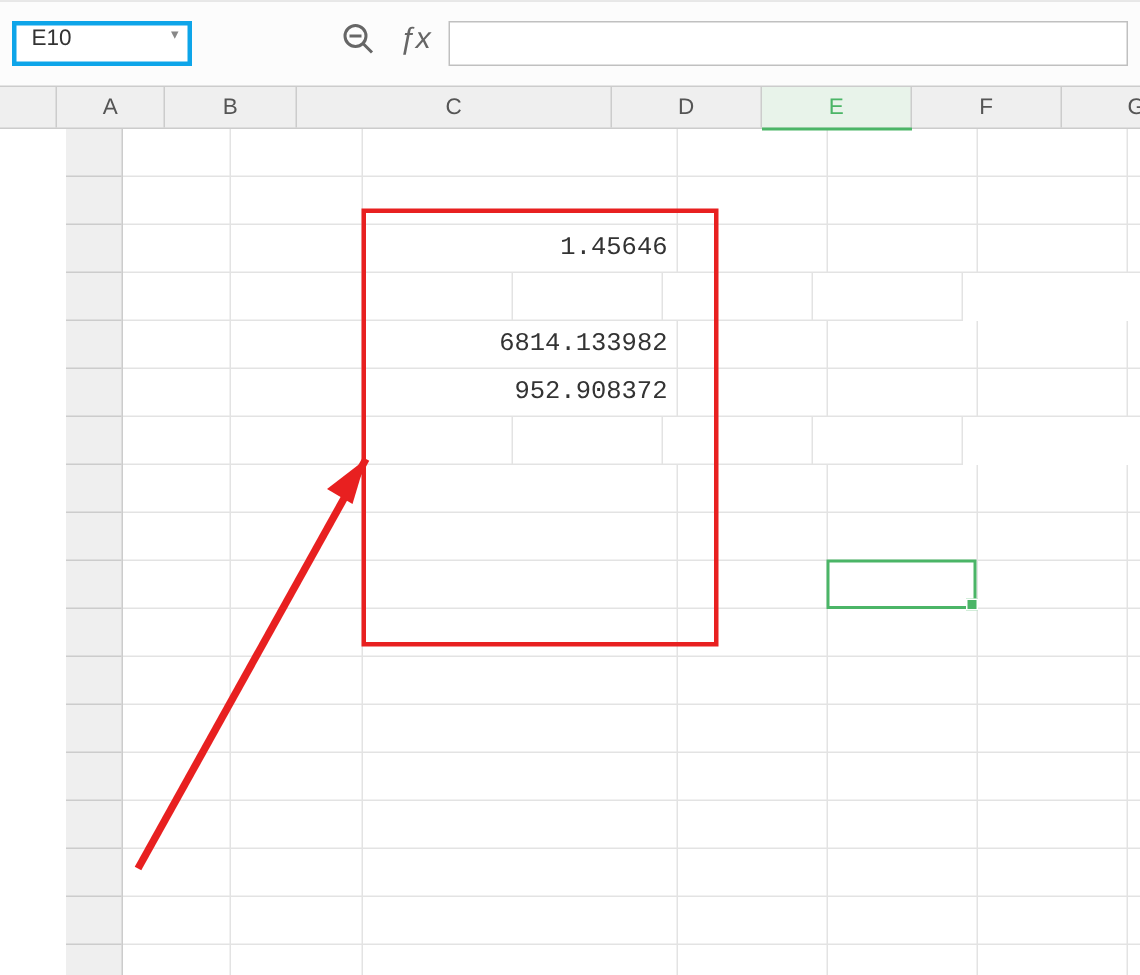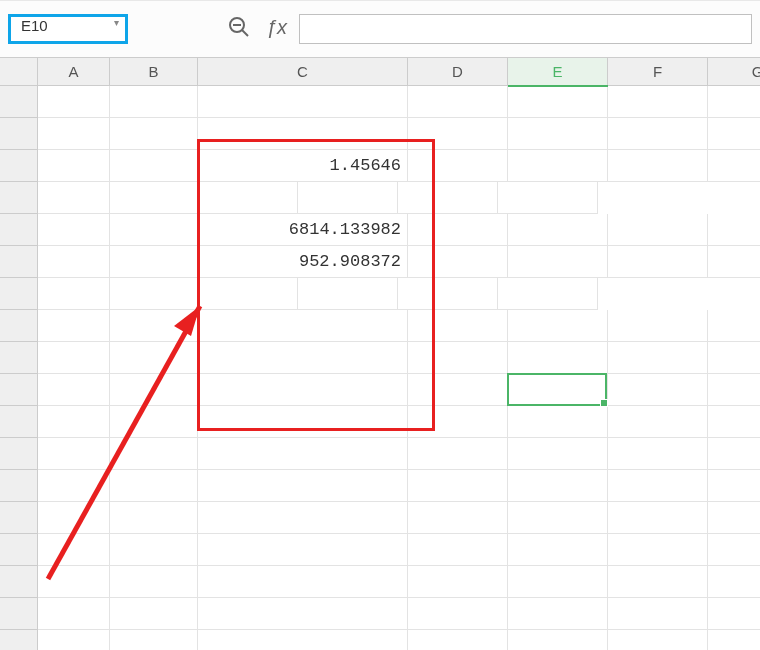--- a/index.html
+++ b/index.html
@@ -90,20 +90,21 @@
       border-right: 1px solid #ccc;
       cursor: pointer;
     }
     .col-header.selected {
       color: #4bb567;
       background: #e8f3ea;
     }
     .grid-body {
       display: flex;
       height: calc(100% - 28px);
+      padding-left: 44px;
     }
     .row-headers {
       width: 38px;
       flex-shrink: 0;
       background: #efefef;
       border-right: 1px solid #ccc;
     }
     .row-header {
       height: 32px;
       border-bottom: 1px solid #ccc;

